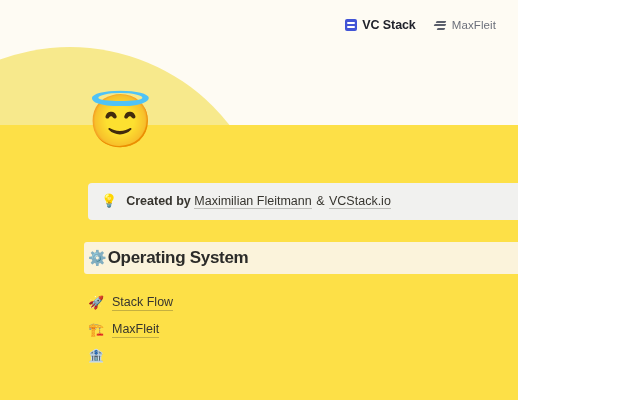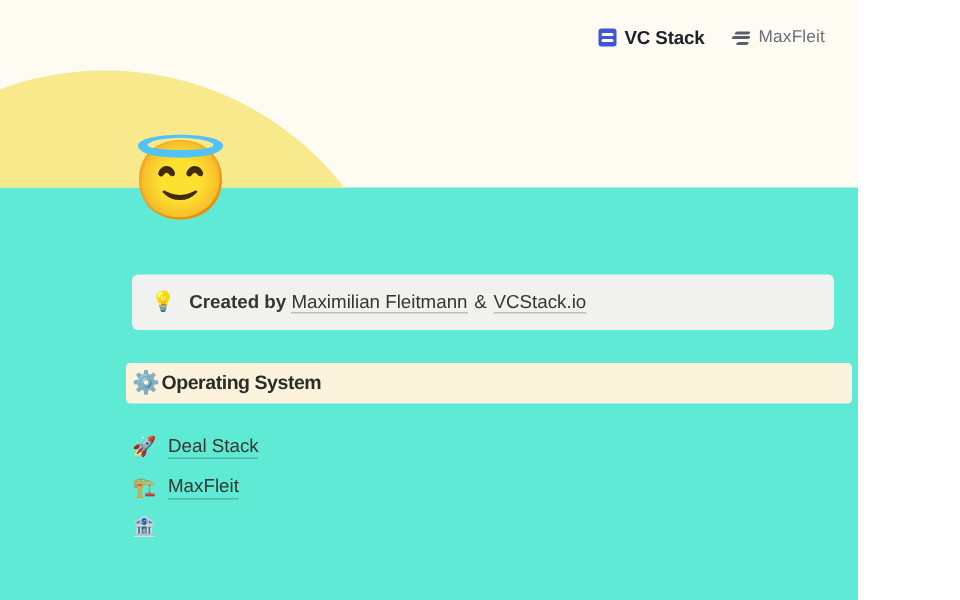--- a/index.html
+++ b/index.html
@@ -10,23 +10,23 @@
     width: 640px;
     height: 400px;
     overflow: hidden;
     background: #ffffff;
     font-family: "Liberation Sans", sans-serif;
     -webkit-font-smoothing: antialiased;
   }
 
   .page {
     position: relative;
-    width: 572px;
+    width: 518px;
     height: 400px;
-    background: #5eead4;
+    background: #fde047;
     overflow: hidden;
   }
 
   
   .cover {
     position: absolute;
     left: 0;
     top: 0;
     width: 640px;
     height: 125px;
@@ -182,21 +182,21 @@
     display: flex;
     align-items: center;
     gap: 1px;
   }
   .section-emoji {
     font-size: 15px;
     line-height: 1;
     flex: 0 0 auto;
   }
   .section-title {
-    font-size: 13px;
+    font-size: 17px;
     font-weight: 700;
     color: #2b2b29;
     letter-spacing: -0.3px;
     line-height: 1.25;
   }
 
   
   .link-list {
     margin-top: 20px;
     display: flex;
@@ -259,21 +259,21 @@
     </div>
 
     <div class="section-heading">
       <span class="section-emoji">⚙️</span>
       <span class="section-title">Operating System</span>
     </div>
 
     <div class="link-list">
       <div class="link-row">
         <span class="link-emoji">🚀</span>
-        <span class="link-label">Deal Stack</span>
+        <span class="link-label">Stack Flow</span>
       </div>
       <div class="link-row">
         <span class="link-emoji">🏗️</span>
         <span class="link-label">MaxFleit</span>
       </div>
       <div class="link-row clipped">
         <span class="link-emoji">🏦</span>
         <span class="link-label"></span>
       </div>
     </div>

